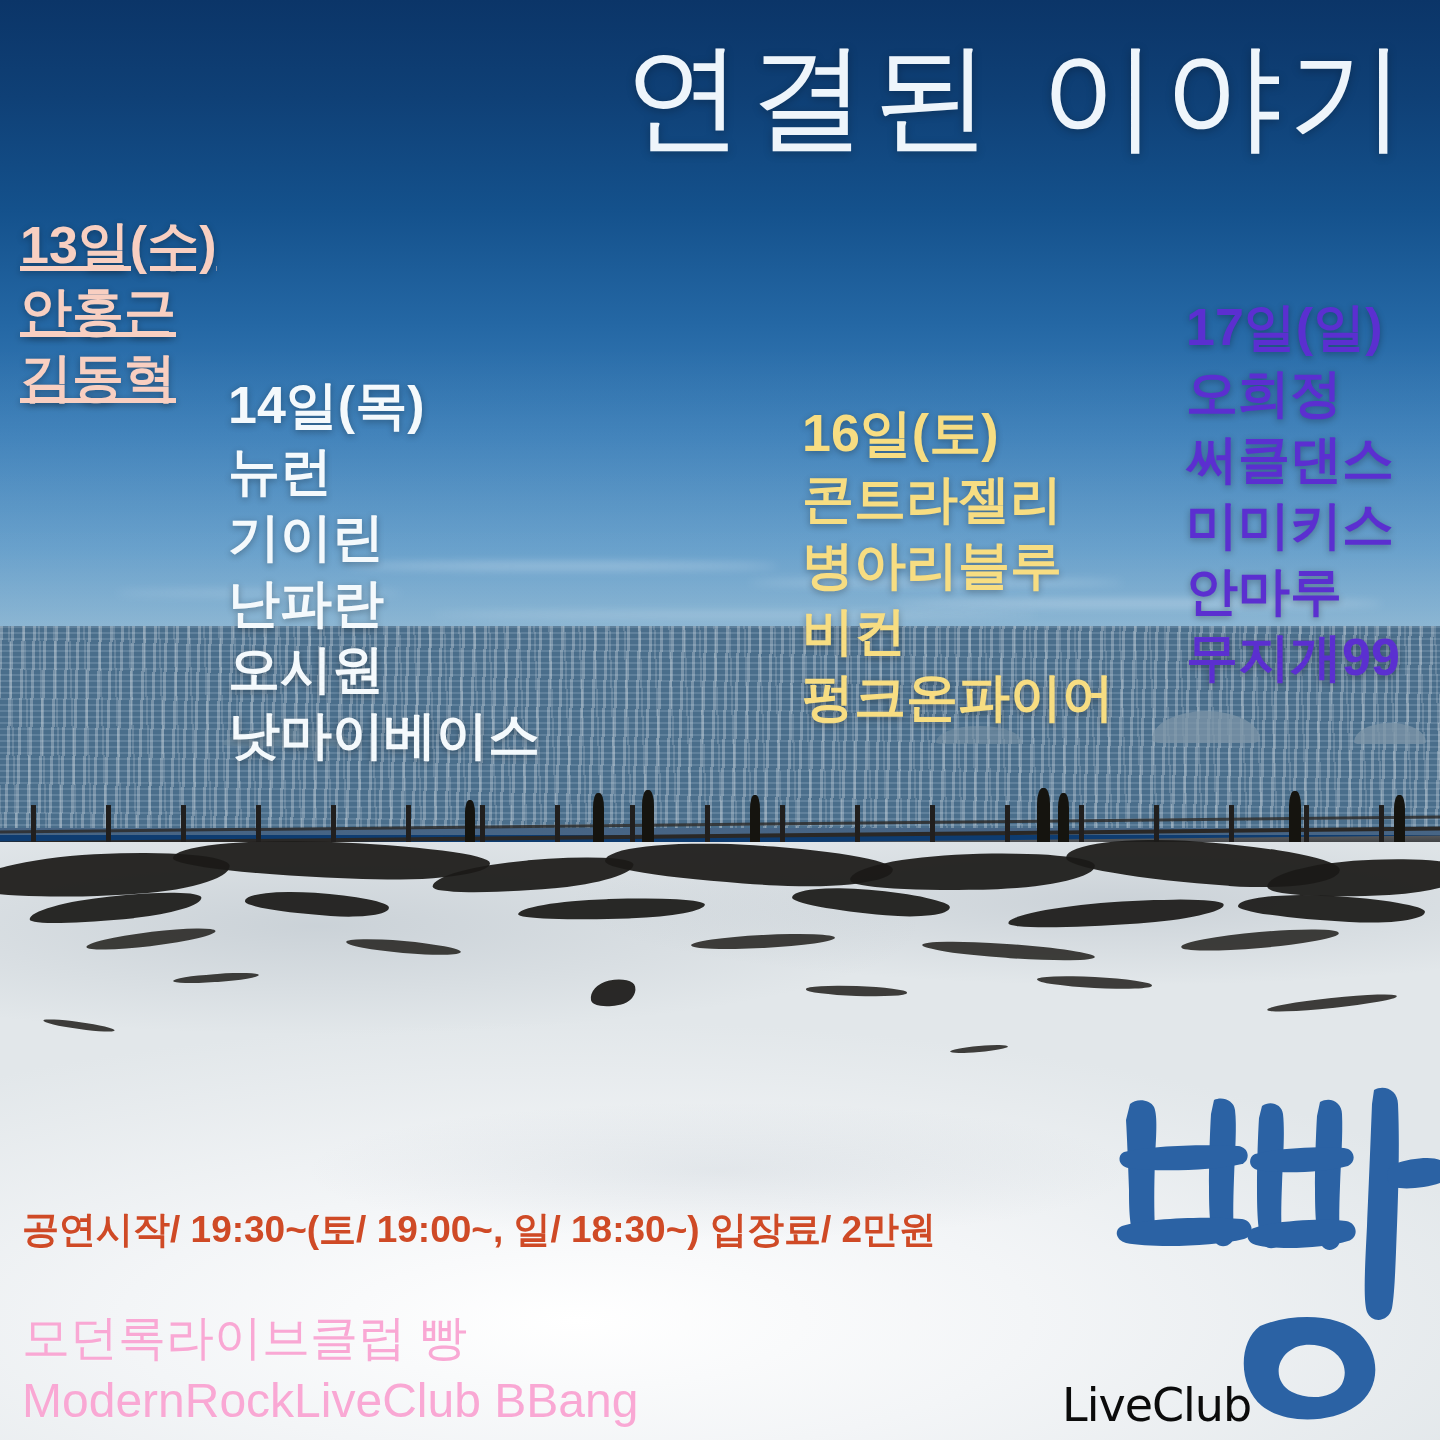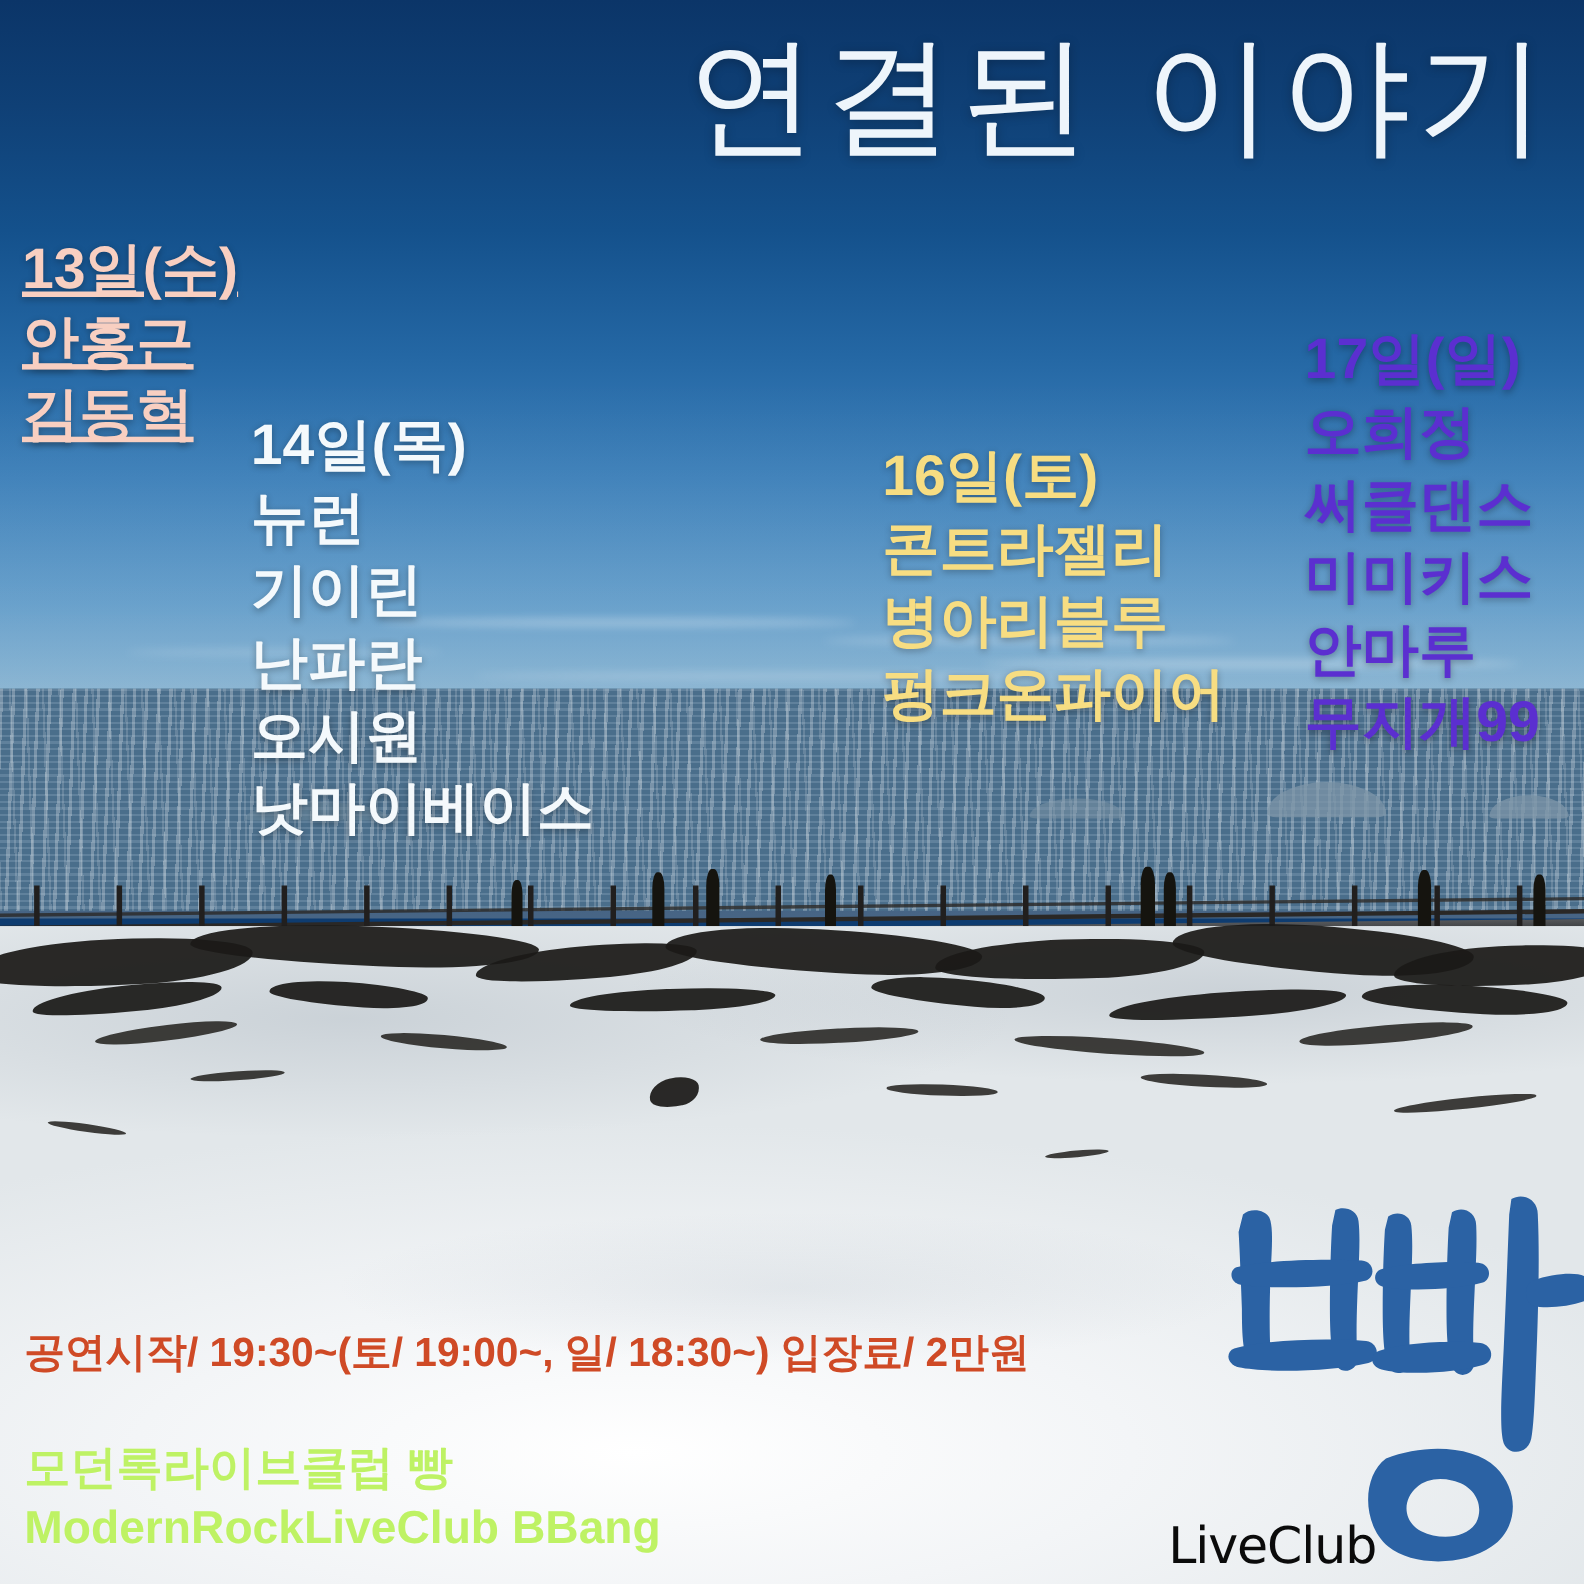--- a/index.html
+++ b/index.html
@@ -148,21 +148,21 @@
     position: absolute;
     background: #262421;
     border-radius: 50%;
     opacity: .88;
   }
 
   
   .txt { position: absolute; }
 
   #title {
-    left: 0; right: 28px; top: 26px;
+    left: 0; right: 28px; top: 36px;
     text-align: right;
     font-size: 118px;
     line-height: 1.02;
     font-weight: 300;
     color: #eef5fb;
     letter-spacing: 6px;
     text-shadow: 0 2px 10px rgba(0,0,0,0.25);
     font-family: "DejaVu Sans", "Liberation Sans", sans-serif;
   }
 
@@ -187,24 +187,24 @@
     left: 22px; top: 1205px;
     font-size: 37px;
     font-weight: 700;
     color: #cf4a26;
     white-space: nowrap;
     text-shadow: 0 1px 2px rgba(255,255,255,0.35);
   }
 
   #venue {
     left: 22px; top: 1306px;
-    font-size: 42px;
-    font-weight: 700;
+    font-size: 48px;
+    font-weight: 400;
     line-height: 1.32;
-    color: #bef264;
+    color: #f9a8d4;
     white-space: nowrap;
     text-shadow: 0 1px 2px rgba(255,255,255,0.30);
   }
   #venue span { display: block; }
 
   
   #logo {
     position: absolute;
     left: 1092px; top: 1086px;
     width: 350px; height: 340px;
@@ -327,20 +327,21 @@
     <span class="d-act">난파란</span>
     <span class="d-act">오시원</span>
     <span class="d-act">낫마이베이스</span>
   </div>
 
 
   <div class="txt daycol" id="col-16" style="color: rgb(247, 221, 130);">
     <span class="d-date">16일(토)</span>
     <span class="d-act">콘트라젤리</span>
     <span class="d-act">병아리블루</span>
+    <span class="d-act">비컨</span>
     <span class="d-act">펑크온파이어</span>
   </div>
 
   <div class="txt daycol" id="col-17" style="color: rgb(91, 47, 208);">
     <span class="d-date">17일(일)</span>
     <span class="d-act">오희정</span>
     <span class="d-act">써클댄스</span>
     <span class="d-act">미미키스</span>
     <span class="d-act">안마루</span>
     <span class="d-act">무지개99</span>

